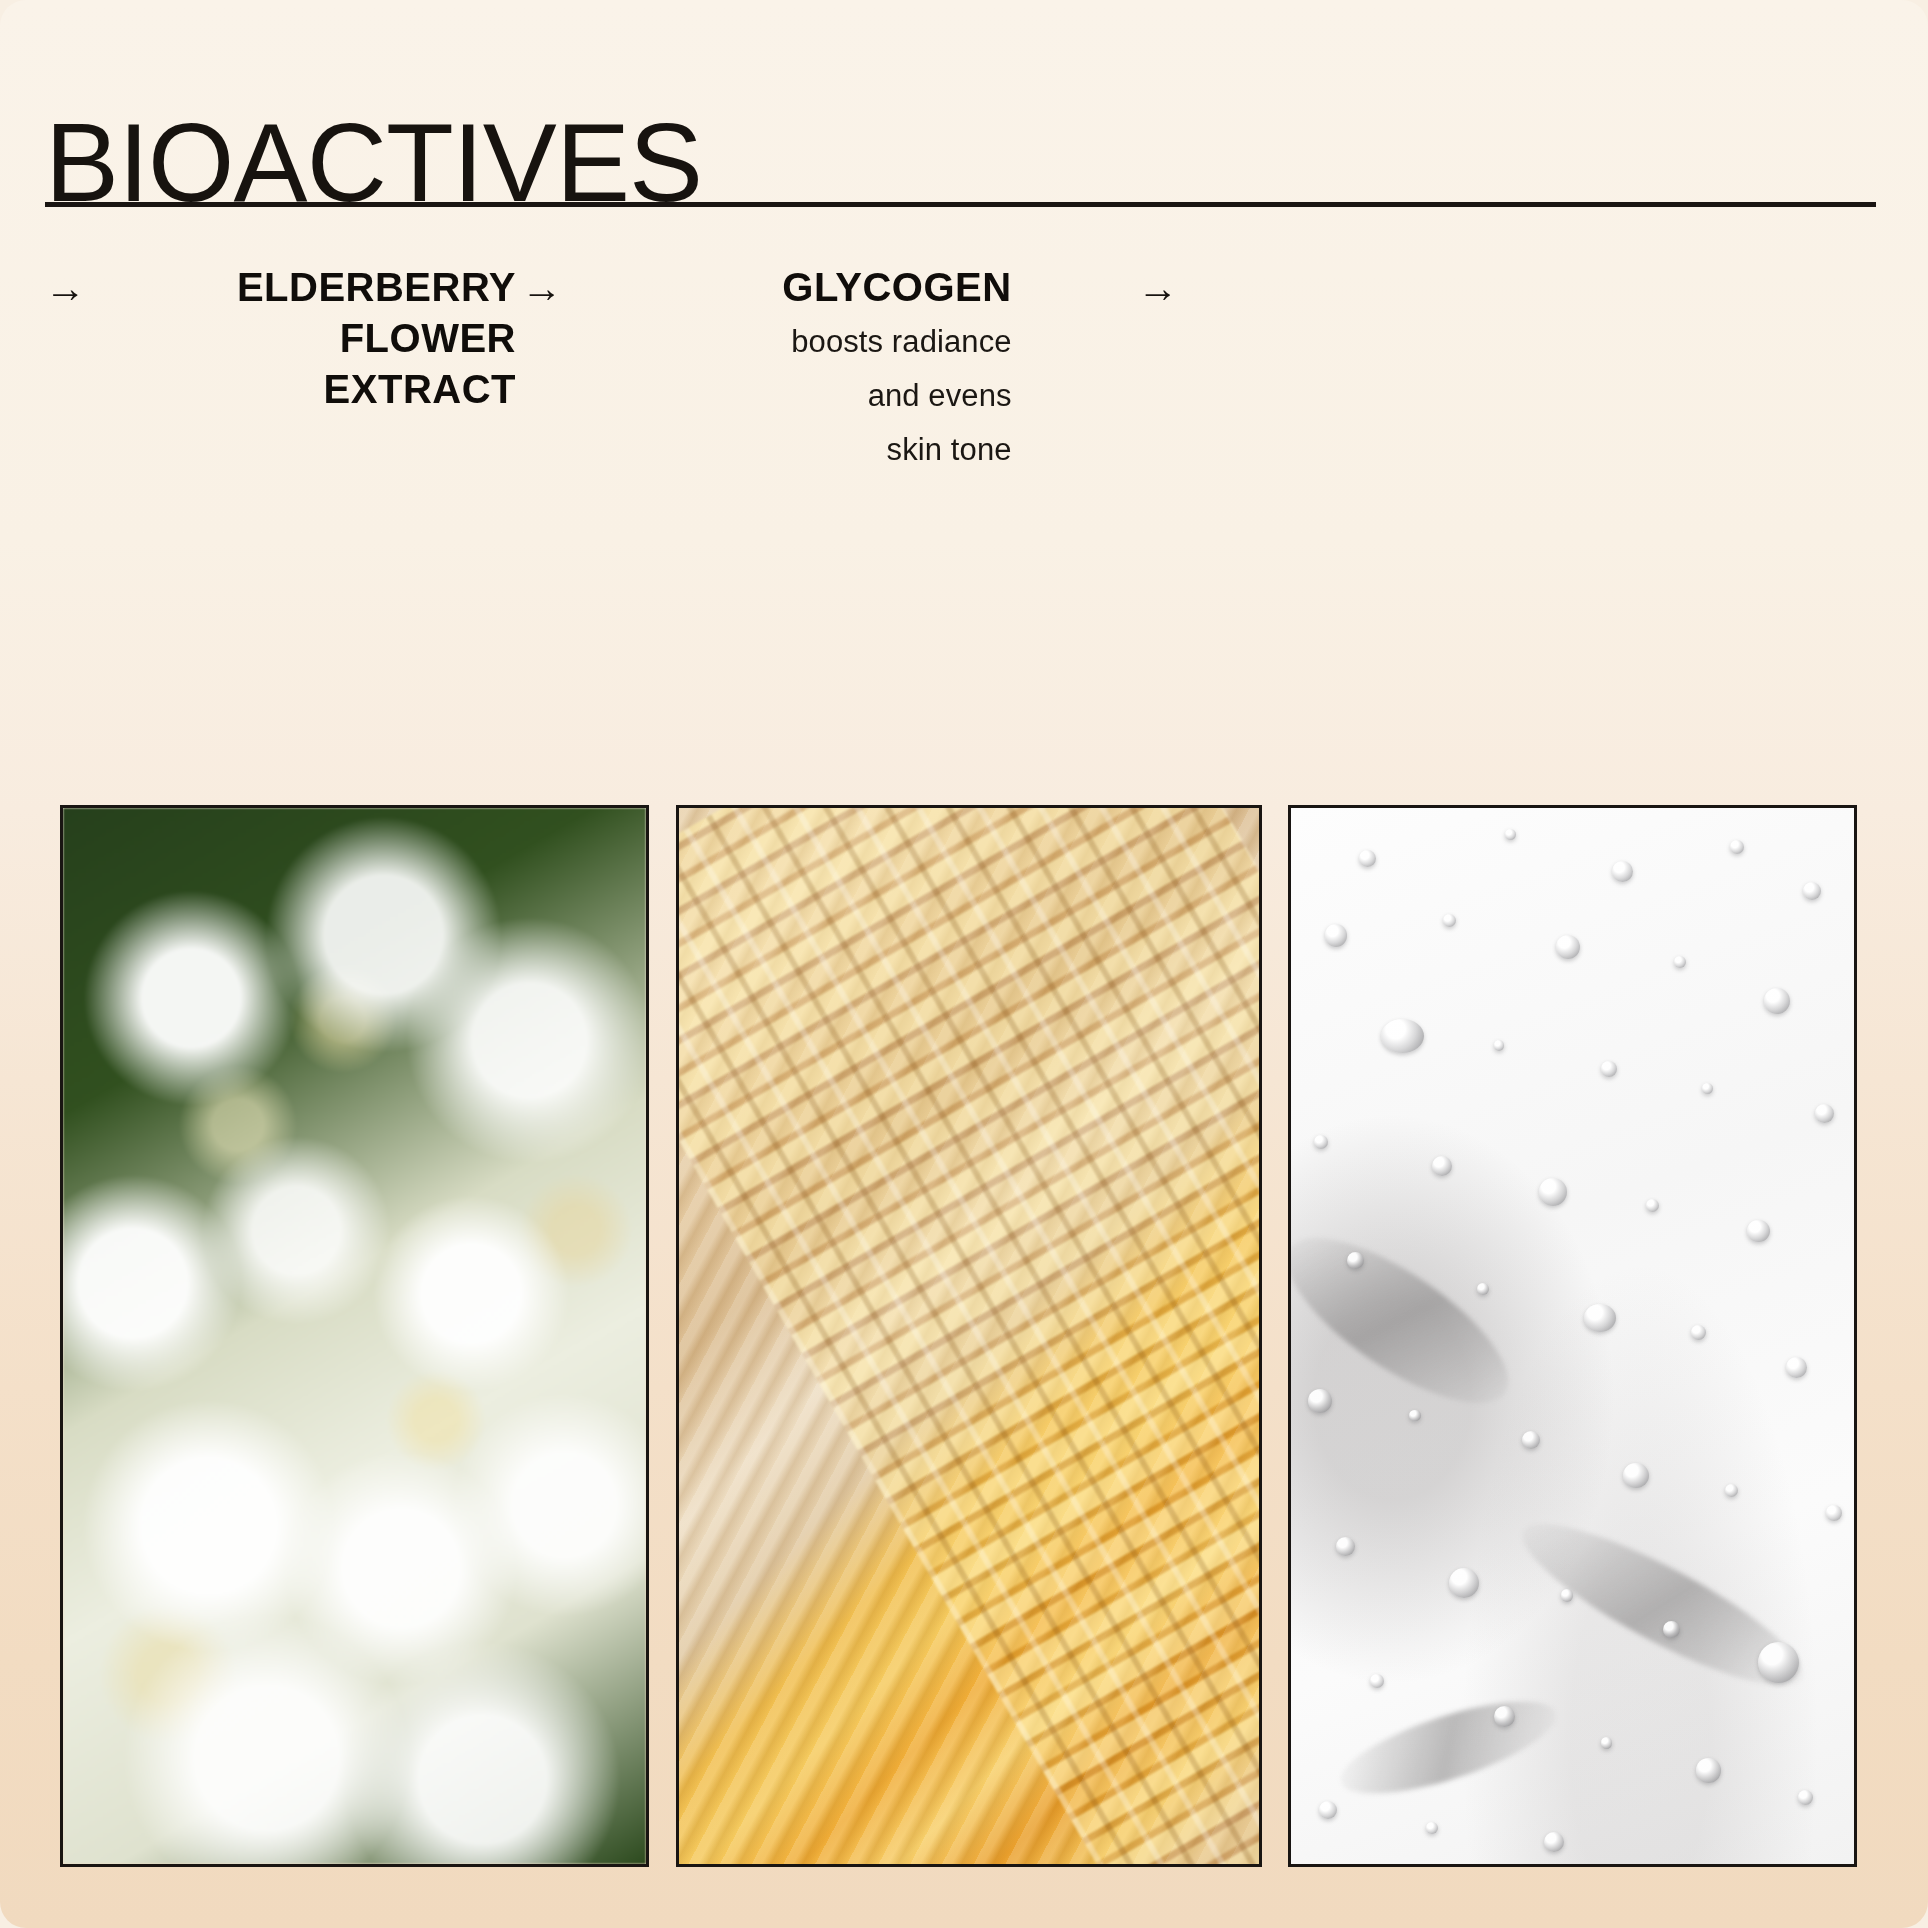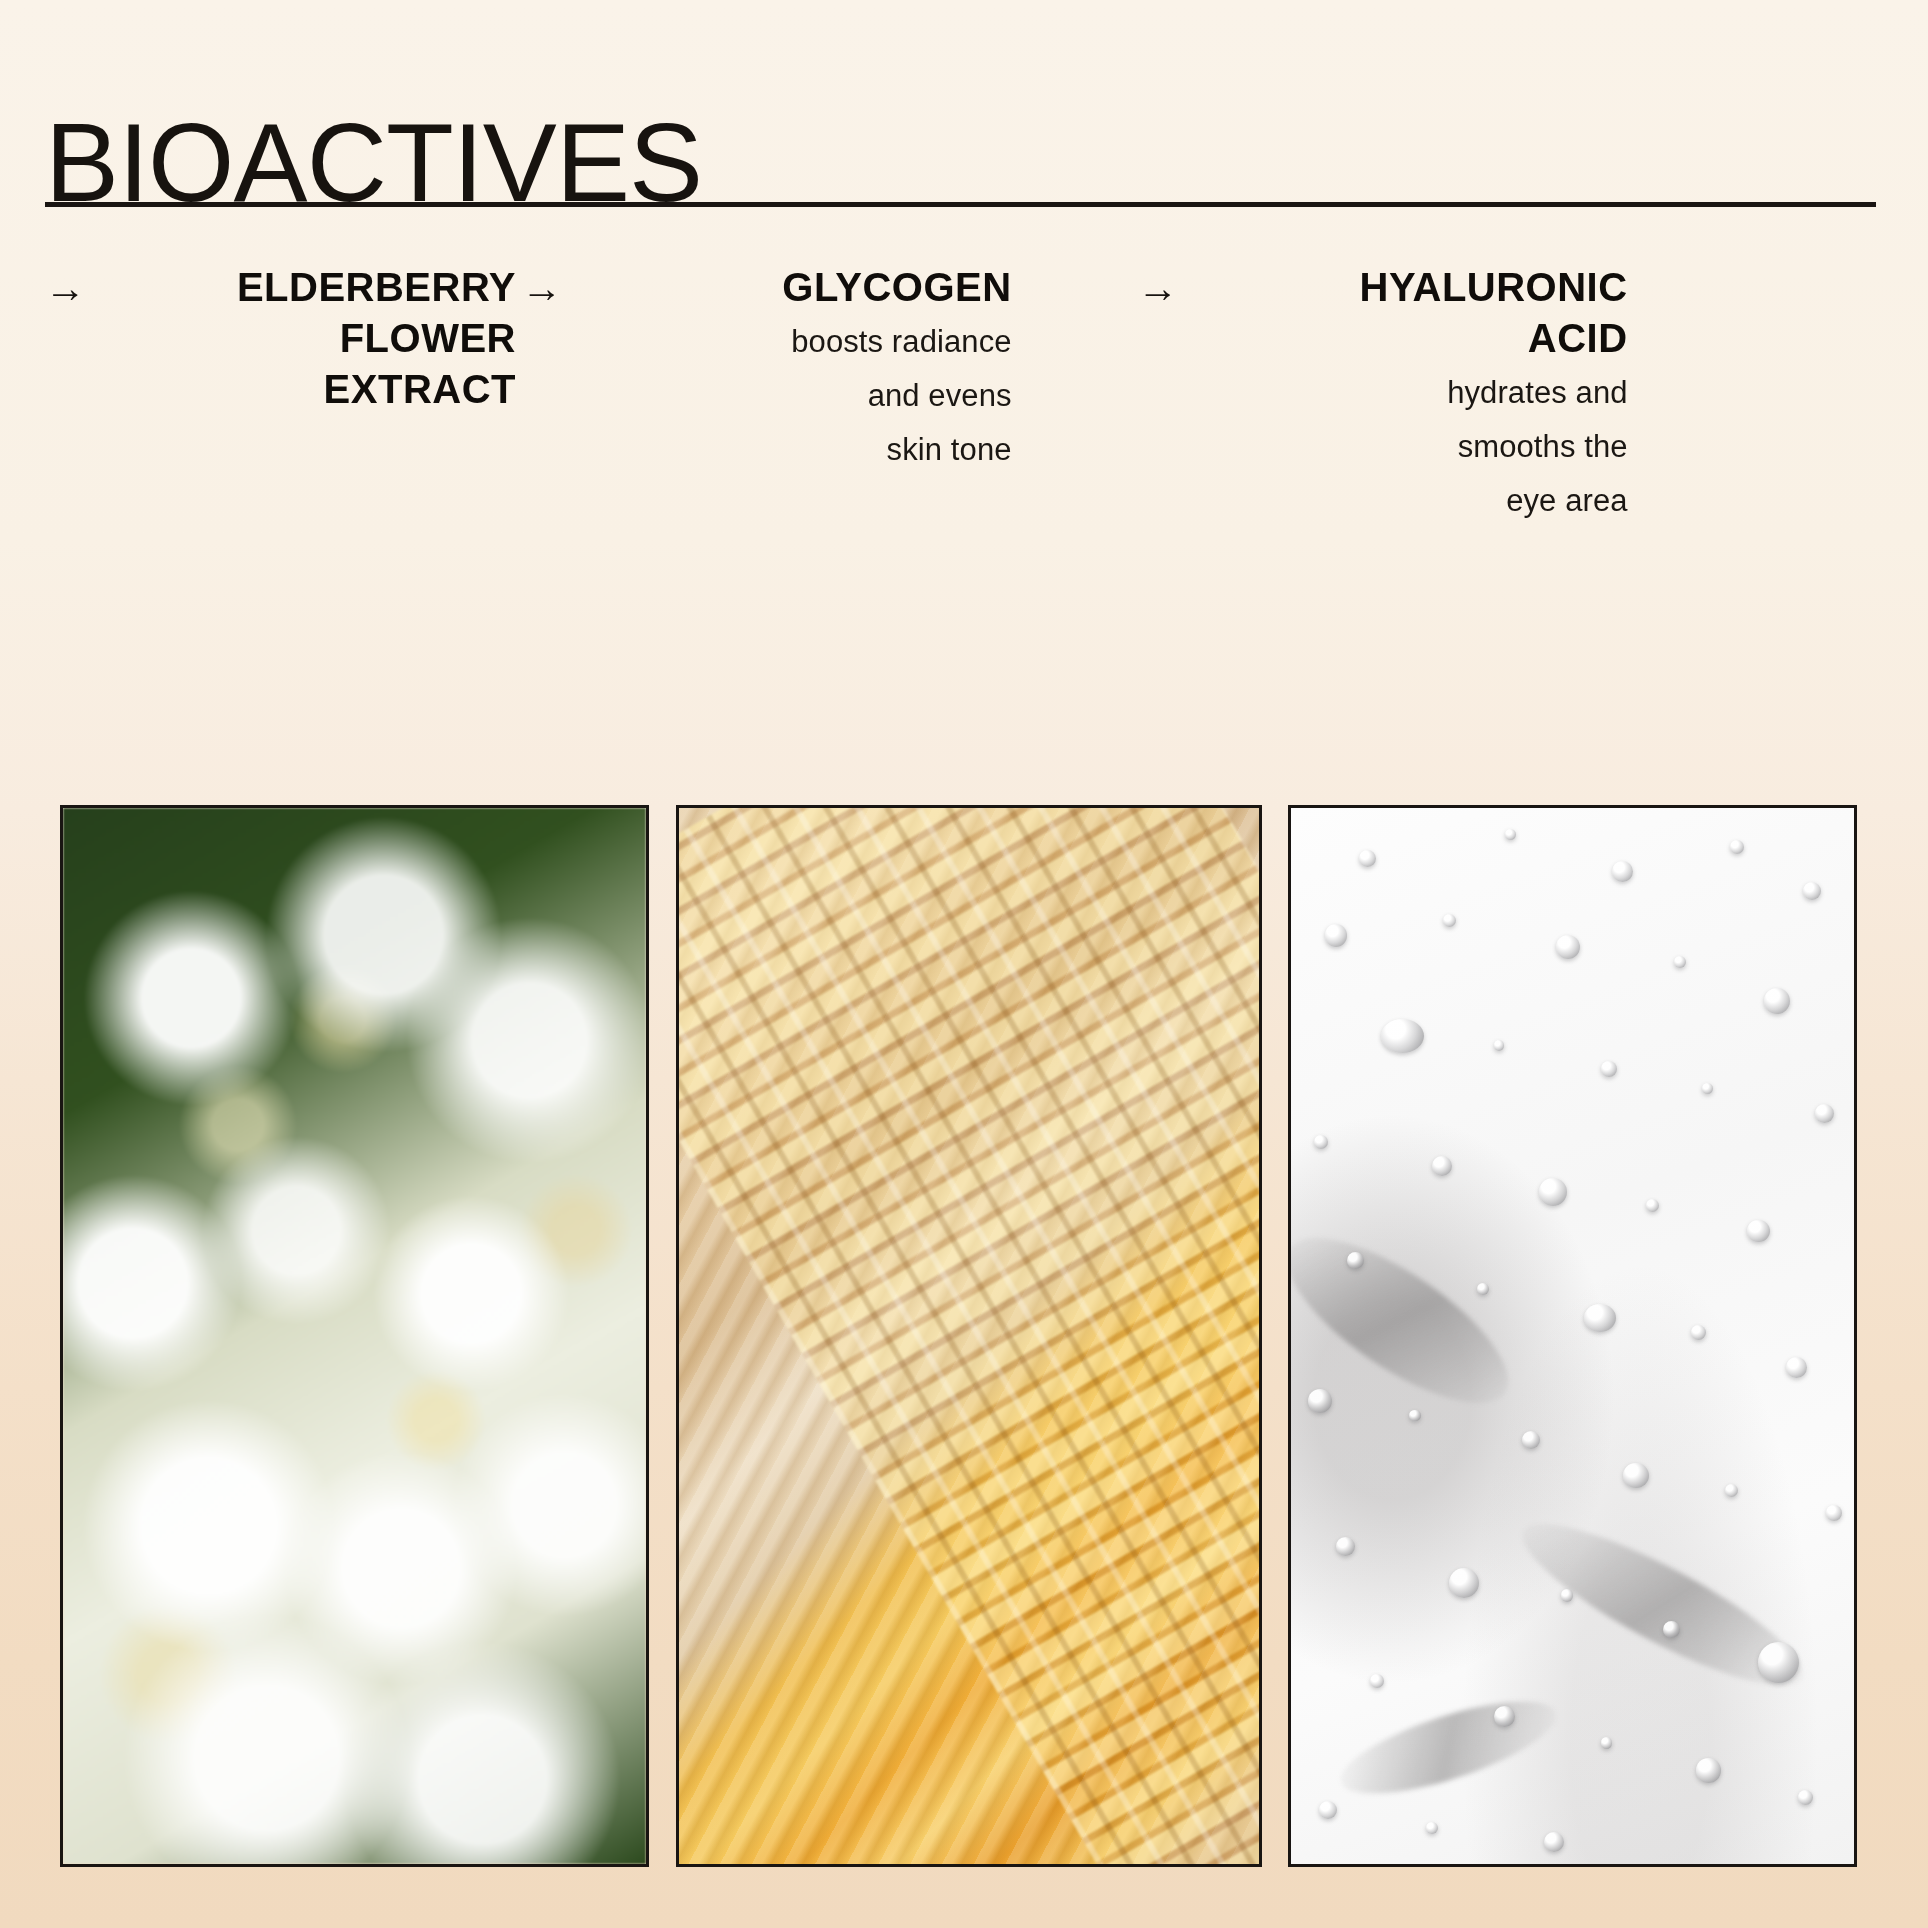--- a/index.html
+++ b/index.html
@@ -20,20 +20,21 @@
     height: 1928px;
     background: linear-gradient(to bottom,
         #faf3e9 0%,
         #f9f1e5 28%,
         #f8ecdf 42%,
         #f6e6d4 56%,
         #f4e0c9 72%,
         #f2dcc2 86%,
         #f1dabf 100%);
     box-sizing: border-box;
+    border-radius: 26px;
   }
 
   
   #page-title {
     position: absolute;
     left: 45px;
     top: 34px;
     font-size: 111px;
     line-height: 1.0;
     font-weight: 300;
@@ -230,27 +231,20 @@
       <div class="col-text">
         <div class="ingredient-name">GLYCOGEN</div>
         <div class="ingredient-desc">boosts radiance
 and evens
 skin tone</div>
       </div>
     </div>
 
     <div class="column col-3">
       <span class="arrow-icon">→</span>
-      <div class="col-text">
-        <div class="ingredient-name">HYALURONIC
-ACID</div>
-        <div class="ingredient-desc">hydrates and
-smooths the
-eye area</div>
-      </div>
     </div>
 
   </div>
 
   <div id="panels">
 
     <div class="panel panel-1">
       <div class="panel-art art-elderflower"></div>
     </div>
 

